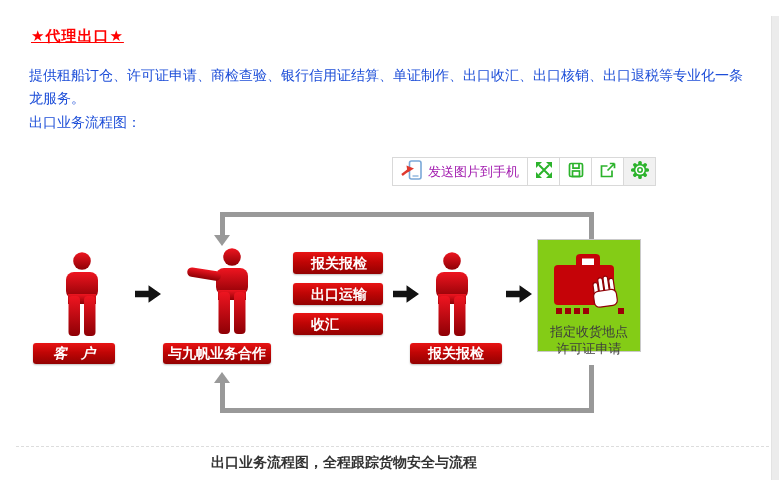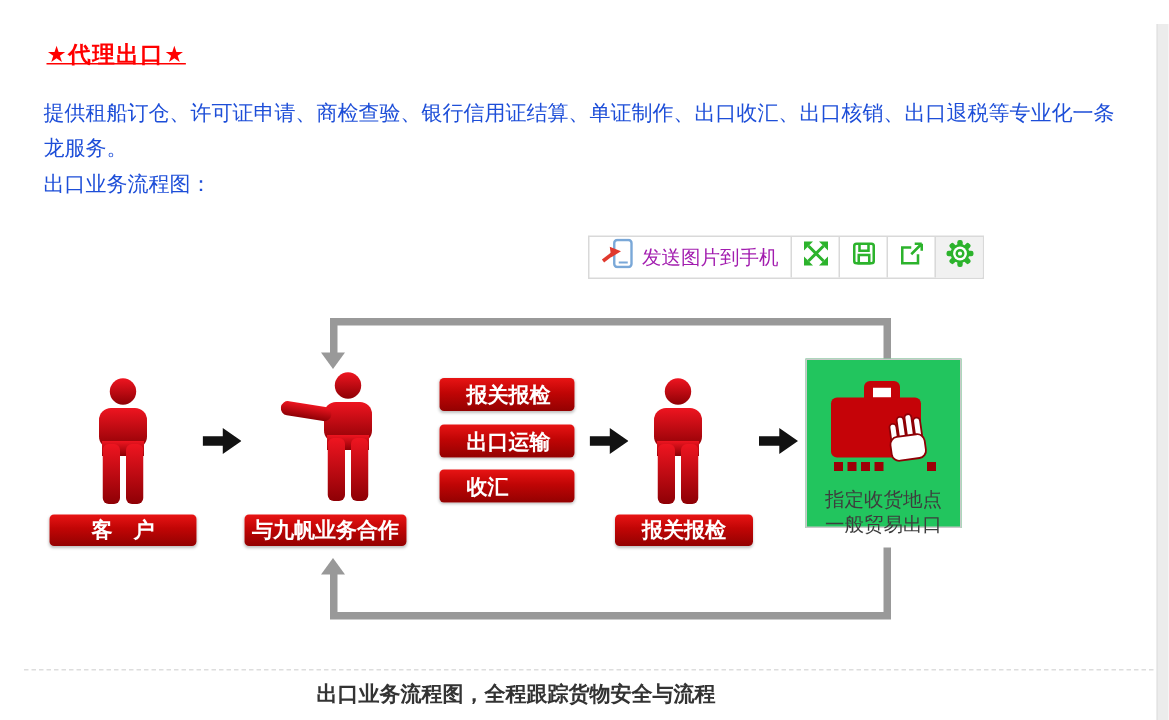--- a/index.html
+++ b/index.html
@@ -39,21 +39,21 @@
     clip-path:polygon(0% 32%, 52% 32%, 52% 2%, 100% 50%, 52% 98%, 52% 68%, 0% 68%); }
   .red-btn { position:absolute; height:21px; border-radius:3px; color:#fff; font-weight:bold;
     font-size:14px; line-height:21px; text-align:center;
     background:linear-gradient(180deg,#e81414 0%,#c00505 45%,#930101 100%);
     box-shadow:0 1px 2px rgba(0,0,0,.25); white-space:nowrap; }
   .step-btn { position:absolute; left:277px; width:90px; height:22px; border-radius:3px;
     color:#fff; font-weight:bold; font-size:14px; line-height:22px; padding-left:18px;
     background:linear-gradient(180deg,#e81414 0%,#c00505 45%,#930101 100%);
     box-shadow:0 1px 2px rgba(0,0,0,.25); white-space:nowrap; }
   .dest-box { position:absolute; left:521px; top:223px; width:104px; height:113px;
-    background:#22c55e; border:1px solid #c9c9c9; text-align:center; }
+    background:#84cc16; border:1px solid #c9c9c9; text-align:center; }
   .dest-text { font-size:13px; color:#3d3d3d; line-height:17px; margin-top:1px; }
   
   .dashed-sep { position:absolute; left:0; top:430px; width:753px; border-top:1px dashed #ddd; }
   .caption { position:absolute; left:0; top:438px; width:656px; text-align:center;
     font-size:14px; font-weight:bold; color:#333; }
 </style>
 </head>
 <body>
 
 <div id="screen">
@@ -211,24 +211,24 @@
           <rect x="0" y="5" width="4.6" height="15" rx="2.3"></rect>
           <rect x="5.4" y="1" width="4.6" height="18" rx="2.3"></rect>
           <rect x="10.8" y="0" width="4.6" height="19" rx="2.3"></rect>
           <rect x="16.2" y="3" width="4.6" height="16" rx="2.3"></rect>
           <rect x="-1" y="14" width="23" height="16" rx="5"></rect>
         </g>
       </svg>
     </div>
     <div class="dest-text">
       <div>指定收货地点</div>
-      <div>一般贸易出口</div>
-    </div>
-  </div>
-
-  <div class="red-btn" style="left:17px; top:327px; width:98px;">客　户</div>
+      <div>许可证申请</div>
+    </div>
+  </div>
+
+  <div class="red-btn" style="left:17px; top:327px; width:82px;font-style:italic;">客　户</div>
   <div class="red-btn" style="left:147px; top:327px; width:108px;">与九帆业务合作</div>
   <div class="red-btn" style="left:394px; top:327px; width:92px;">报关报检</div>
 
   <div class="dashed-sep"></div>
   <div class="caption">出口业务流程图，全程跟踪货物安全与流程</div>
 
 </div>
 
 </body></html>

